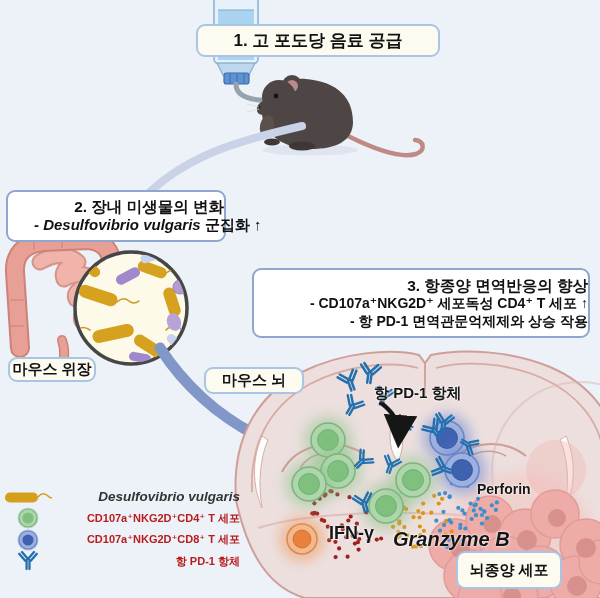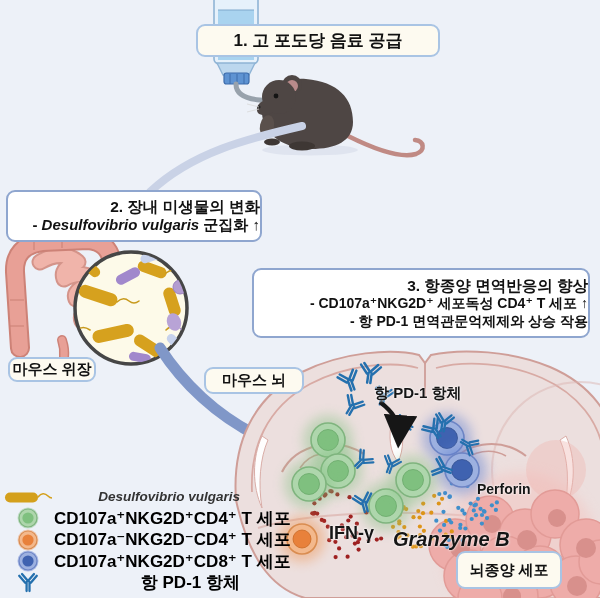--- a/index.html
+++ b/index.html
@@ -21,21 +21,21 @@
   .b15{font-weight:bold;font-size:15px;}
   .b14{font-weight:bold;font-size:14px;}
   .it{font-style:italic;}
   .floatlbl{
     position:absolute;font-weight:bold;color:#151515;white-space:nowrap;
     text-shadow:0 0 3px rgba(255,255,255,.85),0 0 2px rgba(255,255,255,.85);
   }
   #legend{position:absolute;left:2px;top:486px;width:240px;}
   .lrow{display:flex;align-items:center;height:21.5px;}
   .licon{width:52px;display:flex;justify-content:center;align-items:center;flex:none;}
-  .llabel{flex:1;text-align:right;font-weight:bold;font-size:17px;color:#000000;padding-right:2px;white-space:nowrap;}
+  .llabel{flex:1;text-align:right;font-weight:bold;font-size:11px;color:#b91c1c;padding-right:2px;white-space:nowrap;}
   .llabel.it{font-size:13.5px;color:#333;}
 </style>
 </head>
 <body>
 
 <div id="canvas">
 
 <svg id="art" width="600" height="598" viewBox="0 0 600 598">
   <defs>
     <filter id="blur6" x="-60%" y="-60%" width="220%" height="220%">
@@ -338,21 +338,21 @@
         <use href="#ab" transform="translate(474,448) rotate(120) scale(0.85)"></use>
       </g>
 
   <path d="M380,402 C393,412 400,422 399,436" fill="none" stroke="#161616" stroke-width="4.2" marker-end="url(#arrB)"></path>
 </svg>
 
 <div class="box cream" style="left:196px;top:24px;width:244px;height:33px;border-width:2.5px;">
   <div class="ln b17">1. 고 포도당 음료 공급</div>
 </div>
 
-<div class="box" style="left:6px;top:190px;width:256px;height:52px;padding-left:8px;">
+<div class="box" style="left:6px;top:190px;width:220px;height:52px;padding-left:26px;">
   <div class="ln b16" style="padding-left:8px;">2. 장내 미생물의 변화</div>
   <div class="ln b15"><span>- </span><span class="it">Desulfovibrio vulgaris</span><span> 군집화 ↑</span></div>
 </div>
 
 <div class="box" style="left:252px;top:268px;width:338px;height:70px;padding-left:22px;">
   <div class="ln b16" style="padding-left:11px;">3. 항종양 면역반응의 향상</div>
   <div class="ln b14">- CD107a⁺NKG2D⁺ 세포독성 CD4⁺ T 세포 ↑</div>
   <div class="ln b14">- 항 PD-1 면역관문억제제와 상승 작용</div>
 </div>
 
@@ -385,30 +385,20 @@
   </div>
   <div class="lrow">
     <span class="licon">
       <svg width="26" height="22">
             <circle cx="13" cy="11" r="10.5" fill="#7fc07f" opacity="0.4"></circle>
             <circle cx="13" cy="11" r="9" fill="#aed6ac" stroke="#7fb47e" stroke-width="1.2"></circle>
             <circle cx="13" cy="11" r="5.6" fill="#7fc07f"></circle>
           </svg>
     </span>
     <span class="llabel">CD107a⁺NKG2D⁺CD4⁺ T 세포</span>
-  </div>
-  <div class="lrow">
-    <span class="licon">
-      <svg width="26" height="22">
-            <circle cx="13" cy="11" r="10.5" fill="#ef9350" opacity="0.4"></circle>
-            <circle cx="13" cy="11" r="9" fill="#f3b88c" stroke="#d98c50" stroke-width="1.2"></circle>
-            <circle cx="13" cy="11" r="5.6" fill="#e8813b"></circle>
-          </svg>
-    </span>
-    <span class="llabel">CD107a⁻NKG2D⁻CD4⁺ T 세포</span>
   </div>
   <div class="lrow">
     <span class="licon">
       <svg width="26" height="22">
             <circle cx="13" cy="11" r="10.5" fill="#5f7fd0" opacity="0.45"></circle>
             <circle cx="13" cy="11" r="9" fill="#9db1e0" stroke="#6c84c4" stroke-width="1.2"></circle>
             <circle cx="13" cy="11" r="5.6" fill="#3f62b0"></circle>
           </svg>
     </span>
     <span class="llabel">CD107a⁺NKG2D⁺CD8⁺ T 세포</span>

